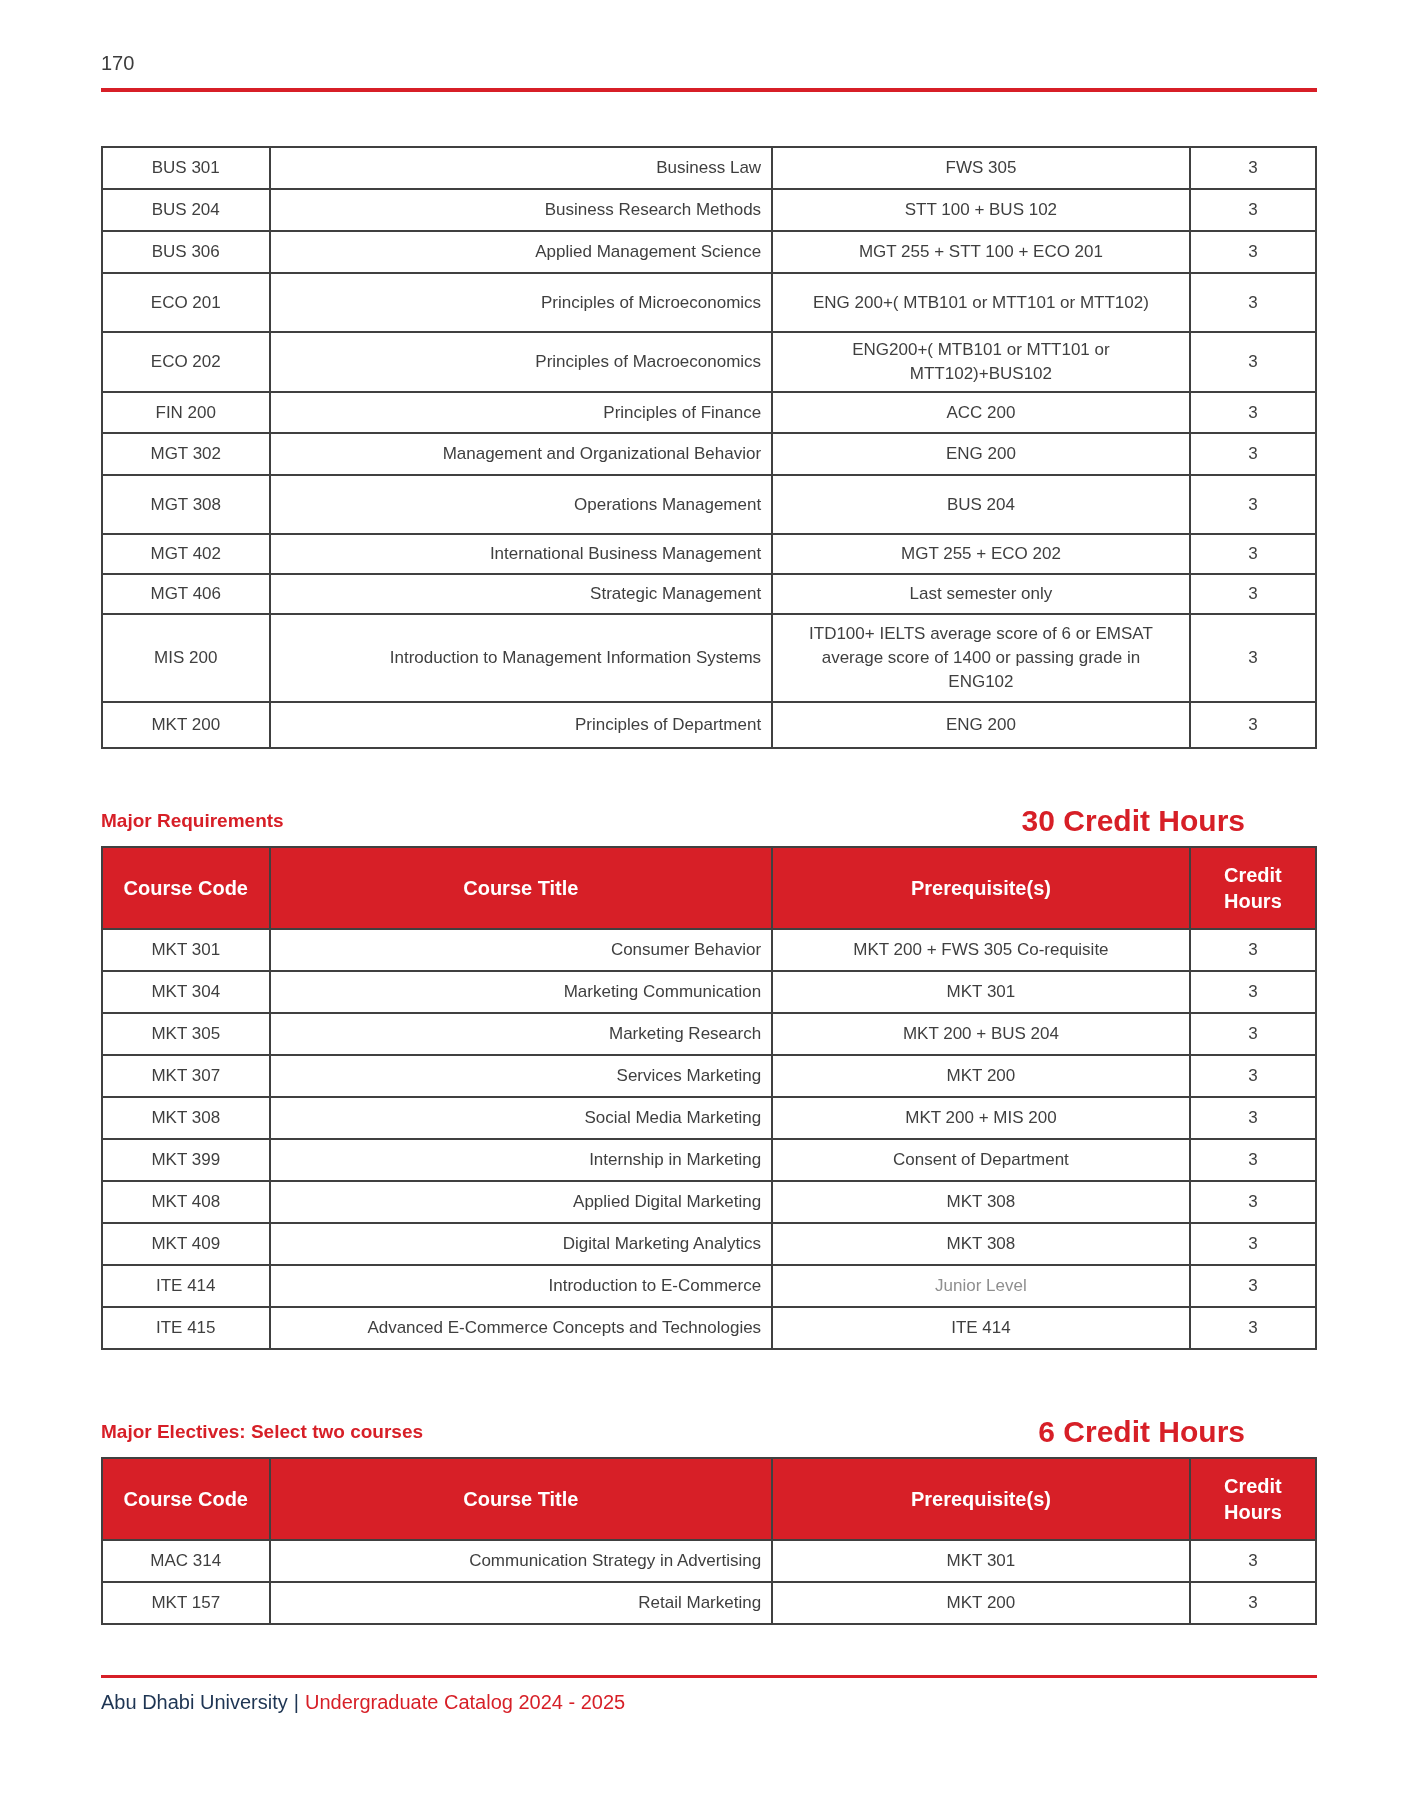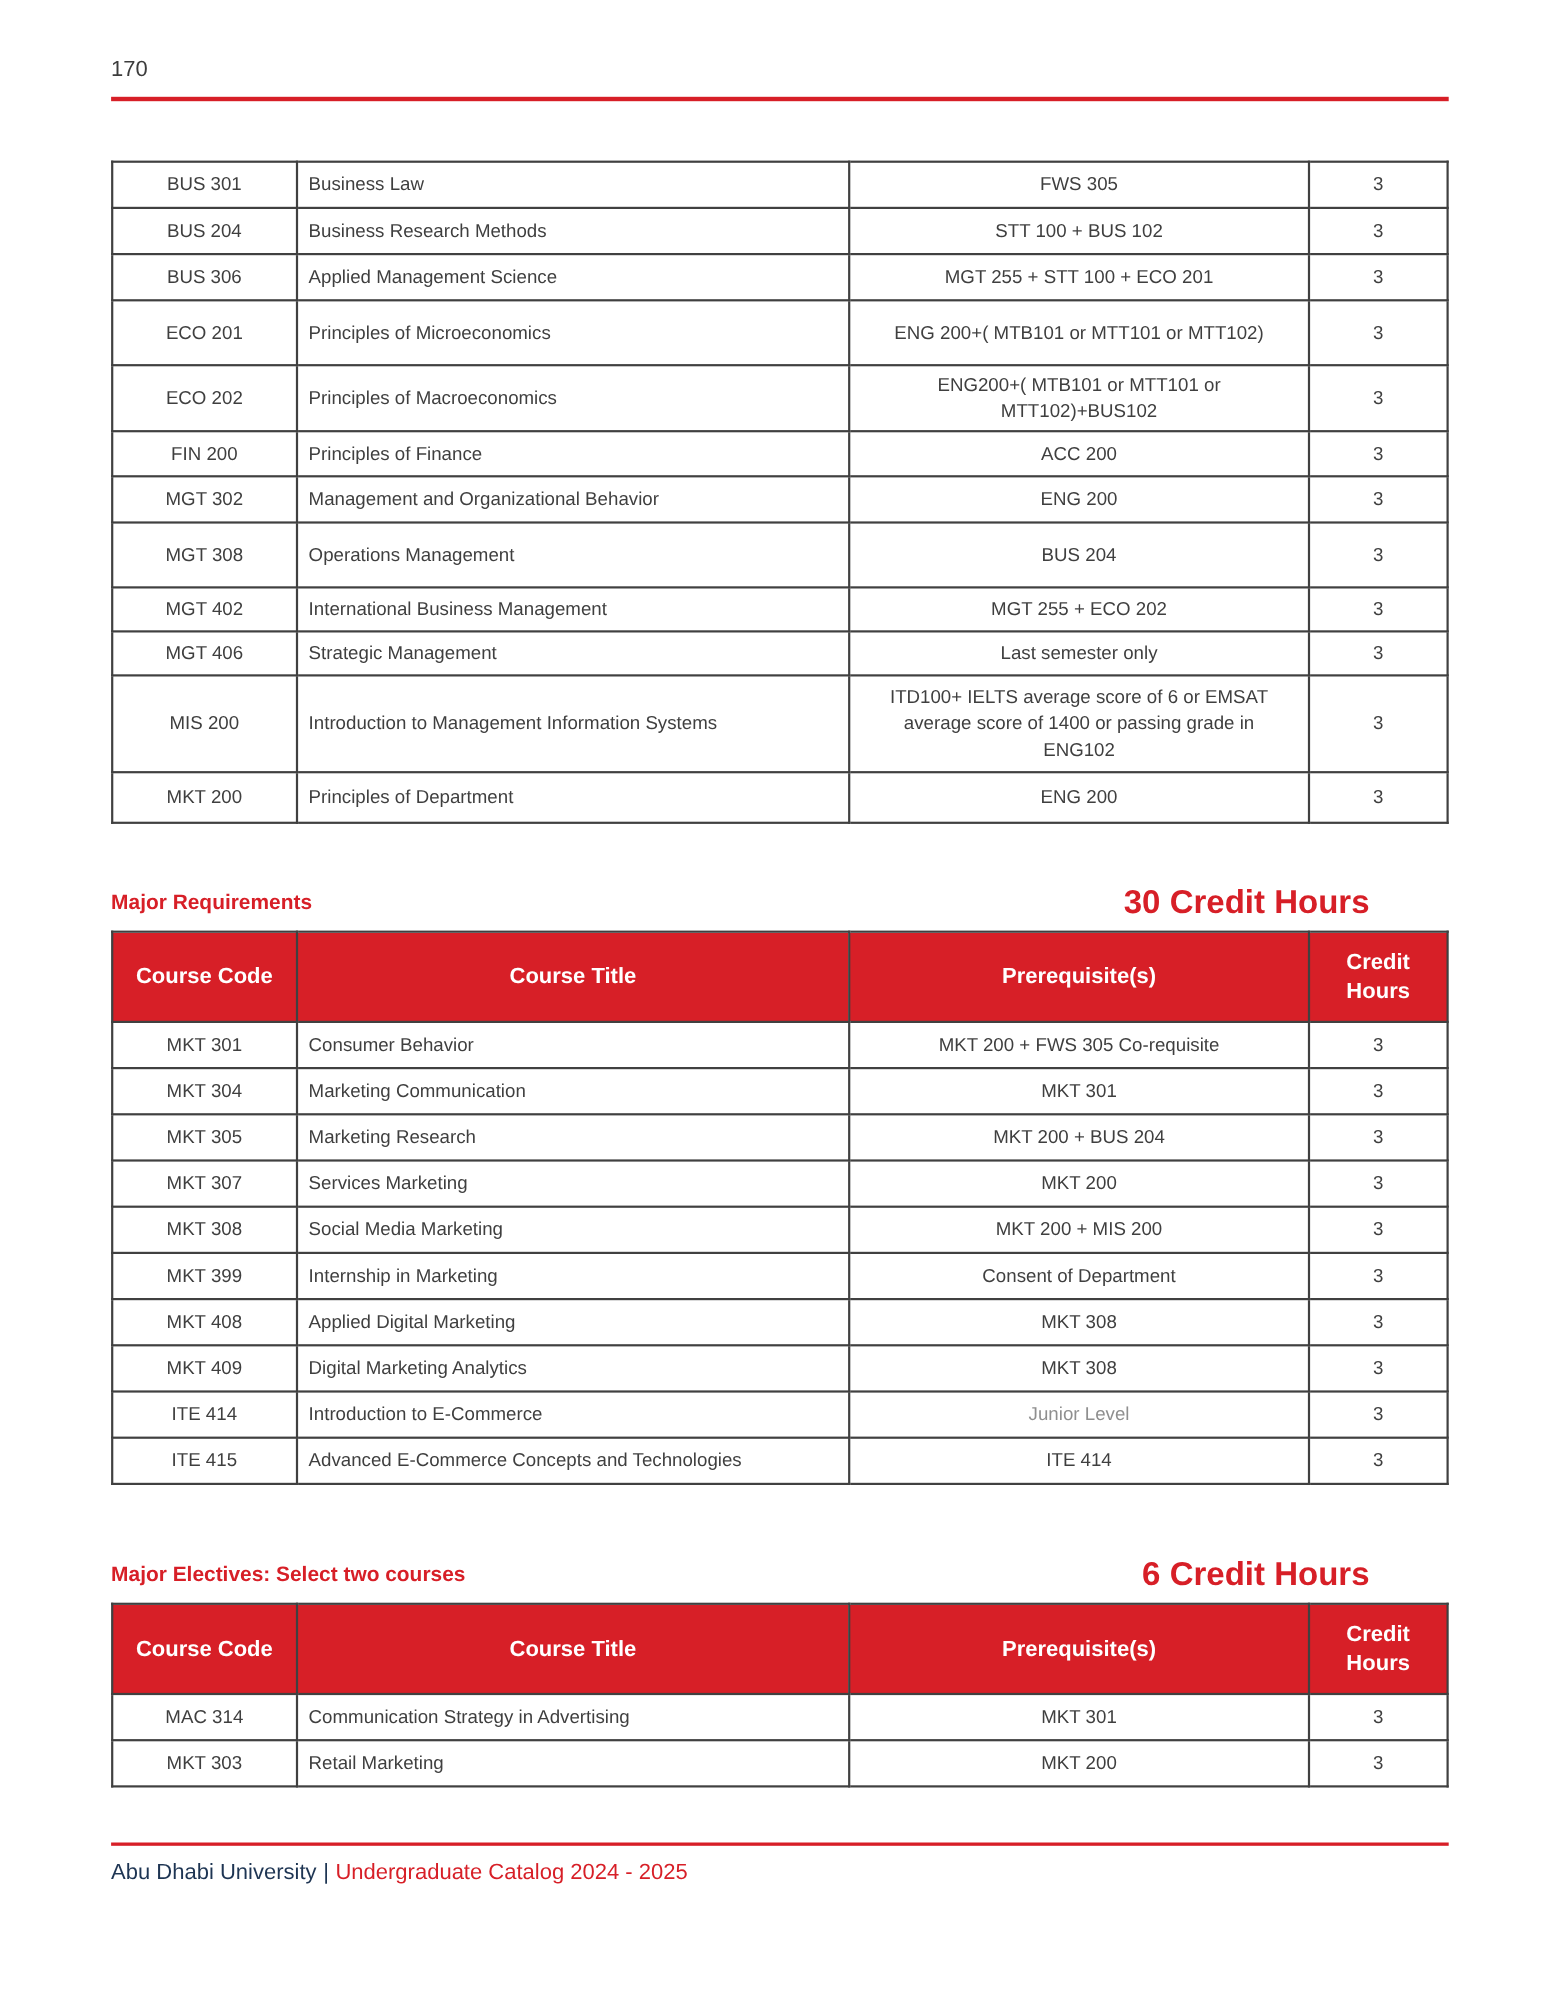--- a/index.html
+++ b/index.html
@@ -41,21 +41,21 @@
   .course-table td, .course-table th {
     border: 2px solid var(--border);
     vertical-align: middle;
     font-size: 17px;
     color: var(--text);
     padding: 5px 10px;
     overflow: hidden;
   }
   .course-table tbody tr { height: 42px; }
   td.c-code   { text-align: center; }
-  td.c-title  { text-align: left; }
+  td.c-title  { text-align: right; }
   td.c-prereq { text-align: center; white-space: pre-line; line-height: 24px; }
   td.c-credits{ text-align: center; }
   td.muted    { color: var(--muted); }
   .course-table thead th {
     background: var(--red);
     color: #ffffff;
     font-weight: bold;
     font-size: 20px;
     height: 70px;
     line-height: 26px;
@@ -294,21 +294,21 @@
       </tr>
     </thead>
     <tbody>
         <tr>
           <td class="c-code">MAC 314</td>
           <td class="c-title">Communication Strategy in Advertising</td>
           <td class="c-prereq">MKT 301</td>
           <td class="c-credits">3</td>
         </tr>
         <tr>
-          <td class="c-code">MKT 303</td>
+          <td class="c-code">MKT 157</td>
           <td class="c-title">Retail Marketing</td>
           <td class="c-prereq">MKT 200</td>
           <td class="c-credits">3</td>
         </tr>
       </tbody>
   </table>
 
   <div class="footer-rule"></div>
   <div class="footer-text">
     <span>Abu Dhabi University</span><span class="sep">|</span><span class="catalog">Undergraduate Catalog 2024 - 2025</span>

